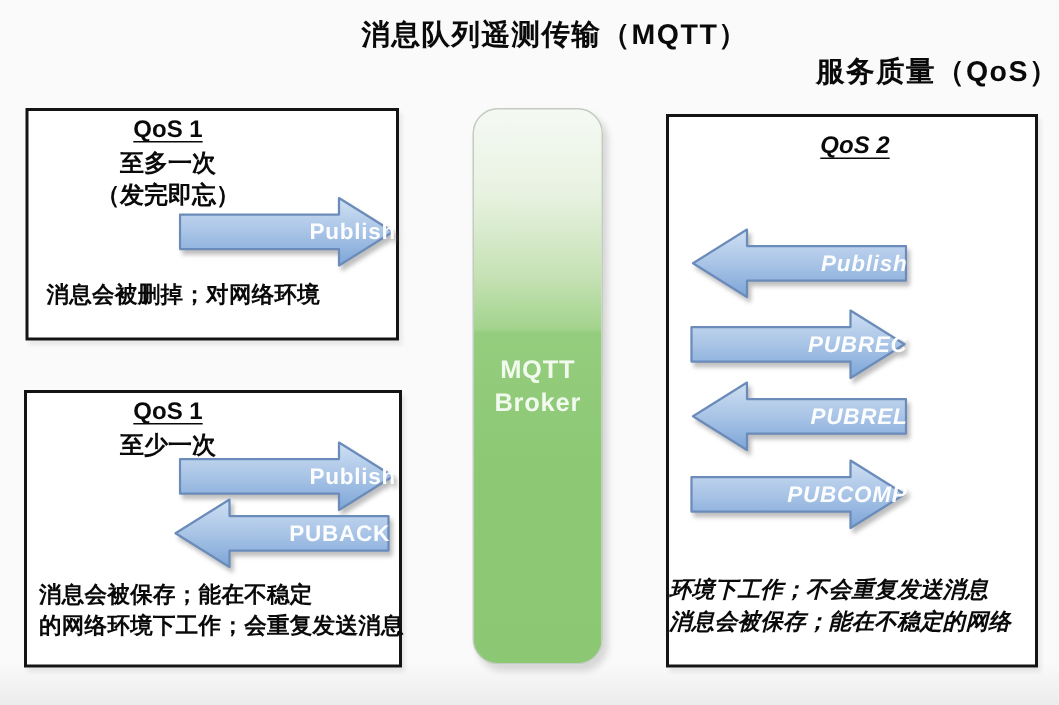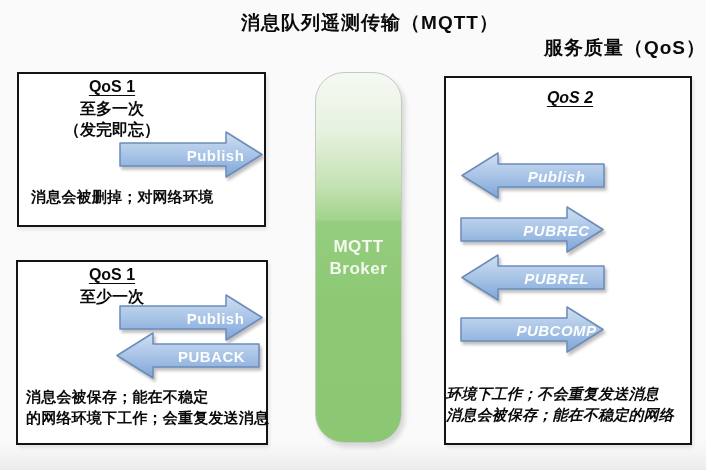--- a/index.html
+++ b/index.html
@@ -24,26 +24,26 @@
     text-decoration:underline;text-underline-offset:3px;}
   .qsub{position:absolute;text-align:center;font-size:16px;}
   .qdesc{position:absolute;text-align:left;font-size:15px;line-height:21px;letter-spacing:0.2px;}
   .qdesc span{display:block;}
 
   
   .arrow{position:absolute;width:145px;height:47px;
     filter:drop-shadow(2.5px 3px 1.5px rgba(110,110,110,0.45));}
   .arrow svg{position:absolute;left:0;top:0;}
   .albl{position:absolute;left:0;top:50%;transform:translateY(-50%);
-    width:100%;text-align:center;color:rgba(255,255,255,0.96);
-    font-size:15px;font-weight:bold;letter-spacing:0.5px;padding-left:24px;}
+    width:100%;text-align:right;color:rgba(255,255,255,0.96);
+    font-size:15px;font-weight:bold;letter-spacing:0.5px;}
 
   
   .broker{position:absolute;left:315px;top:72px;width:87px;height:371px;
-    border-radius:29px;border:1px solid #c2ccc0;box-sizing:border-box;
+    border-radius:17px;border:1px solid #c2ccc0;box-sizing:border-box;
     background:linear-gradient(180deg,
       #f5f9f3 0%,#e8f2e1 15%,#c6e2b5 30%,#a2d38c 39.8%,
       #95cd7e 40.3%,#8dc975 62%,#8cc873 100%);
     box-shadow:3px 4px 5px rgba(0,0,0,0.14);}
   .broker-label{position:absolute;left:0;top:50%;transform:translateY(-50%);
     width:100%;text-align:center;color:rgba(255,255,255,0.88);
     font-size:17px;line-height:22px;letter-spacing:0.5px;}
   .broker-label span{display:block;}
 </style>
 </head>

